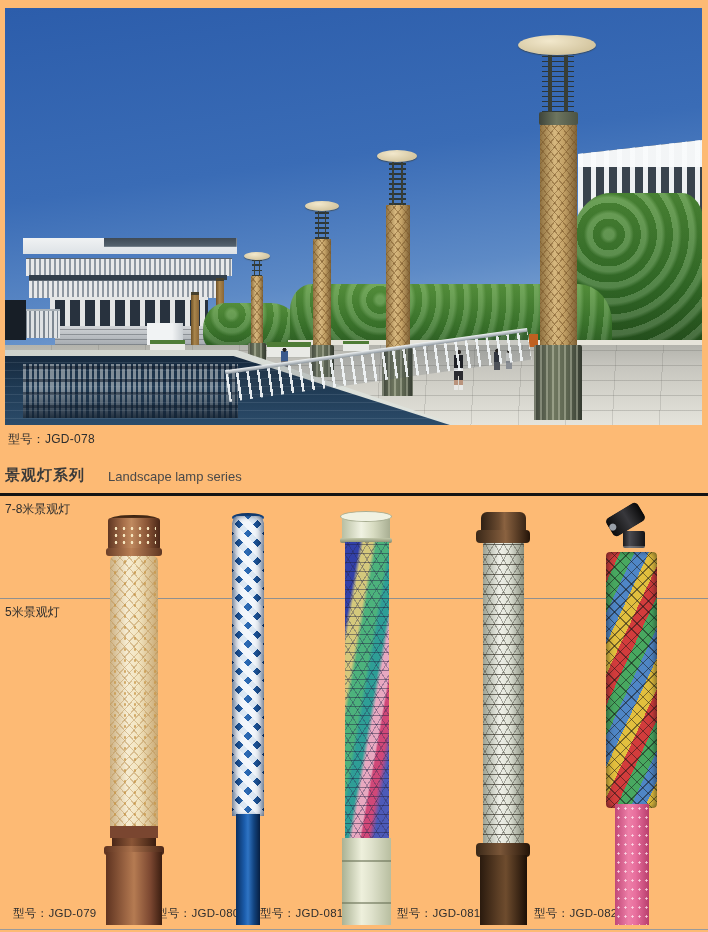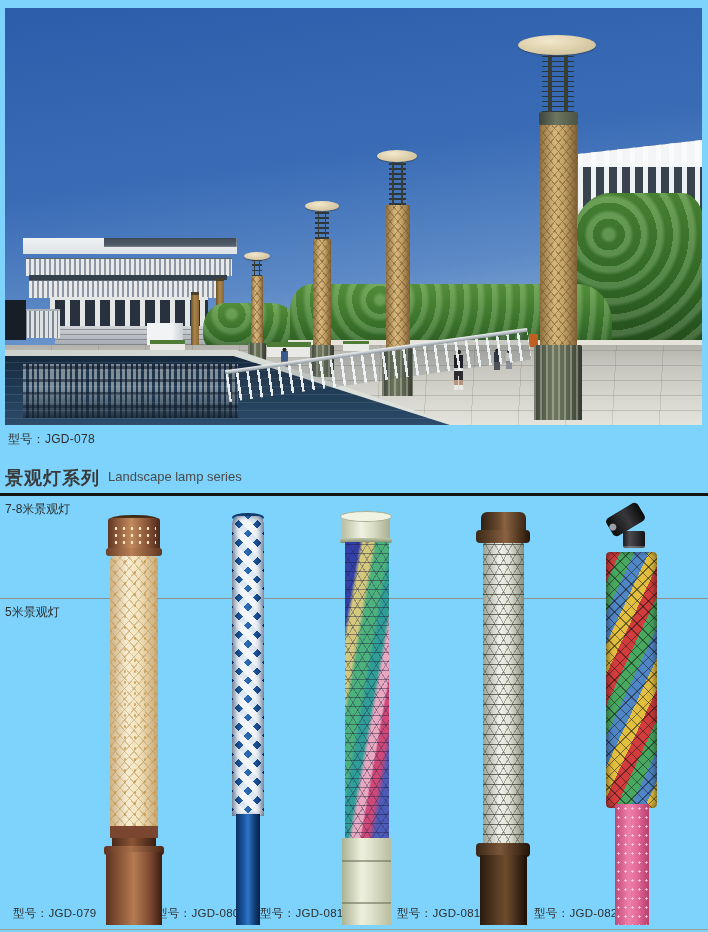--- a/index.html
+++ b/index.html
@@ -1,16 +1,16 @@
 <!DOCTYPE html>
 <html><head>
 <meta charset="utf-8">
 <style>
   html,body{margin:0;padding:0;background:#fff;}
-  .page{position:relative;width:708px;height:932px;background:#7dd3fc;overflow:hidden;
+  .page{position:relative;width:708px;height:932px;background:#fdba74;overflow:hidden;
         font-family:"Liberation Sans","DejaVu Sans",sans-serif;color:#2e2e2e;}
   .abs{position:absolute;}
 
   
   .photo{position:absolute;left:5px;top:8px;width:697px;height:417px;overflow:hidden;background:#4f7fc0;}
   .sky{position:absolute;inset:0;background:linear-gradient(172deg,#2c5dab 0%,#3a6cb6 38%,#5d8ac6 62%,#8fb2da 82%,#c9d8ea 97%);}
   .tower{position:absolute;left:573px;top:132px;width:124px;height:128px;
     clip-path:polygon(0 11%,100% 0,100% 100%,0 100%);
     background-image:
       linear-gradient(180deg,rgba(249,251,252,.97) 0 21%,rgba(249,251,252,0) 21%),
@@ -76,21 +76,21 @@
     repeating-linear-gradient(50deg,rgba(120,85,40,.5) 0 1px,rgba(0,0,0,0) 1px 6px),
     repeating-linear-gradient(-50deg,rgba(120,85,40,.5) 0 1px,rgba(0,0,0,0) 1px 6px),
     linear-gradient(90deg,#8f7140,#d7b87f 40%,#c3a166 65%,#7e6136);}
   .pl-base{position:absolute;background-image:
     repeating-linear-gradient(90deg,rgba(225,228,205,.35) 0 2px,rgba(0,0,0,0) 2px 6px),
     linear-gradient(90deg,#3e443a,#707860 40%,#5c6450 70%,#343a30);border-radius:2px 2px 0 0;}
 
   
   .model-label{font-size:11.5px;color:#2e2e2e;letter-spacing:.3px;white-space:nowrap;}
   .lbl-078{left:8px;top:431px;font-size:12px;}
-  .series-zh{left:5px;top:466px;font-size:18px;font-weight:bold;color:#3a3a3a;letter-spacing:1px;text-align:right;}
+  .series-zh{left:5px;top:466px;font-size:15px;font-weight:bold;color:#3a3a3a;letter-spacing:1px;text-align:right;}
   .series-en{left:108px;top:469px;font-size:13px;color:#4a4a4a;}
   .rule-thick{left:0;top:493px;width:708px;height:3px;background:#141414;}
   .rule-thin{left:0;top:598px;width:708px;height:1px;background:#909090;z-index:1;}
   .rule-bottom{left:0;top:929px;width:708px;height:1px;background:#9a9a9a;}
   .size-label{font-size:12px;color:#2e2e2e;}
   .lbl-68{left:5px;top:501px;}
   .lbl-5m{left:5px;top:604px;}
   .prod{position:absolute;z-index:2;}
   .row-labels div{position:absolute;top:906px;}
 

